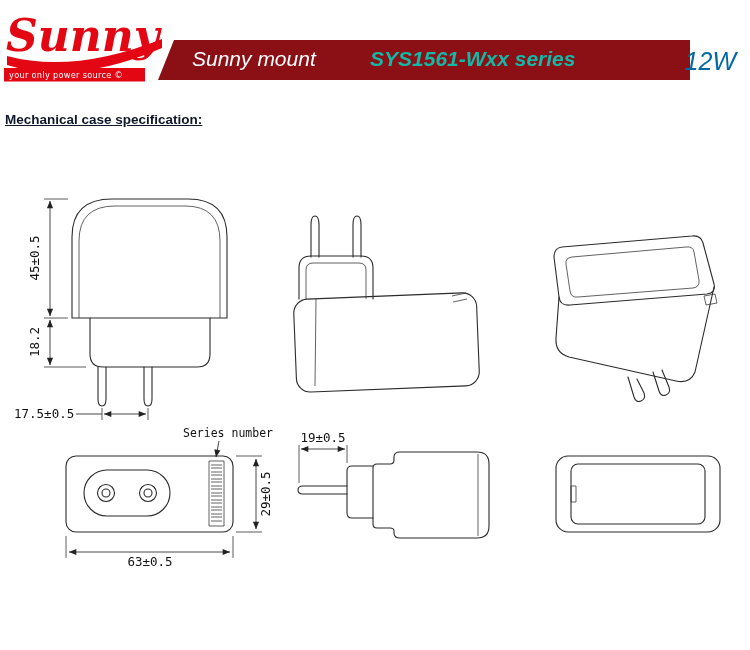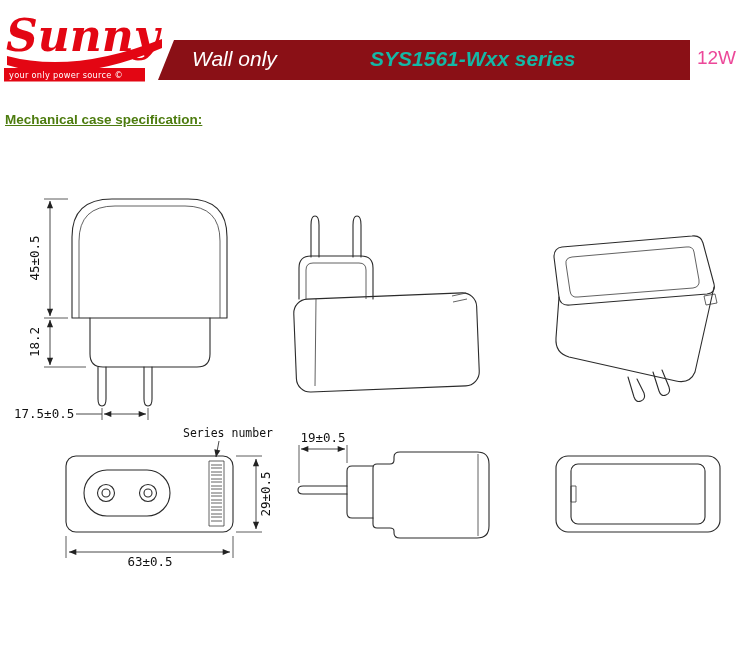--- a/index.html
+++ b/index.html
@@ -8,23 +8,23 @@
   .page { position:relative; width:750px; height:650px; background:#fff; overflow:hidden; }
 
   
   .logo { position:absolute; left:4px; top:2px; width:164px; height:82px; }
   .brand-text { font-family:"DejaVu Serif", serif; font-style:italic; font-weight:bold; font-size:44px; fill:#e30613; }
   .tagline-text { font-family:"DejaVu Sans", sans-serif; font-size:8.2px; fill:#ffffff; letter-spacing:.3px; }
   .bar { position:absolute; left:158px; top:40px; width:532px; height:40px; background:#8a1016;
          clip-path:polygon(16px 0, 100% 0, 100% 100%, 0 100%); }
   .wm { position:absolute; left:34px; top:7px; color:#fff; font-style:italic; font-size:21px; white-space:nowrap; }
   .series { position:absolute; left:212px; top:7px; color:#14b8a6; font-style:italic; font-weight:bold; font-size:21px; white-space:nowrap; }
-  .watt { position:absolute; right:14px; top:47px; font-size:19px; color:#ec4899; }
+  .watt { position:absolute; right:14px; top:47px; font-style:italic; font-size:25px; color:#0369a1; }
 
-  .sec-title { position:absolute; left:5px; top:112px; font-size:13.5px; font-weight:bold; color:#4d7c0f; text-decoration:underline; }
+  .sec-title { position:absolute; left:5px; top:112px; font-size:13.5px; font-weight:bold; color:#0f172a; text-decoration:underline; }
 
   
   .drawings { position:absolute; left:0; top:150px; width:750px; height:500px; }
   .outline { fill:none; stroke:#2b2b2b; stroke-width:1.1; stroke-linejoin:round; stroke-linecap:round; }
   .thin    { fill:none; stroke:#3a3a3a; stroke-width:0.8; stroke-linejoin:round; }
   .dimline { fill:none; stroke:#333333; stroke-width:0.9; }
   .ext     { fill:none; stroke:#333333; stroke-width:0.8; }
   .dim { font-family:"DejaVu Sans Mono", monospace; font-size:12.5px; fill:#111; }
   .lbl { font-family:"DejaVu Sans Mono", monospace; font-size:11.5px; fill:#111; }
 </style>
@@ -36,21 +36,21 @@
   <header>
     <div class="logo">
       <svg viewBox="0 0 164 82" width="164" height="82">
         <text x="2" y="49" class="brand-text">Sunny</text>
         <path d="M3,54 Q70,72 158,37 L158,46 Q70,84 3,63 Z" fill="#e30613"></path>
         <rect x="0" y="66" width="141" height="13.5" fill="#e30613"></rect>
         <text x="5" y="76" class="tagline-text">your only power source ©</text>
       </svg>
     </div>
     <div class="bar">
-      <span class="wm">Wall only</span>
+      <span class="wm">Sunny mount</span>
       <span class="series">SYS1561-Wxx series</span>
     </div>
     <div class="watt">12W</div>
   </header>
 
   <div class="sec-title">Mechanical case specification:</div>
 
   <svg class="drawings" viewBox="0 150 750 500" xmlns="http://www.w3.org/2000/svg">
     <defs>
       <marker id="arrow" viewBox="0 0 10 10" refX="9.5" refY="5" markerWidth="9" markerHeight="9" orient="auto-start-reverse">

